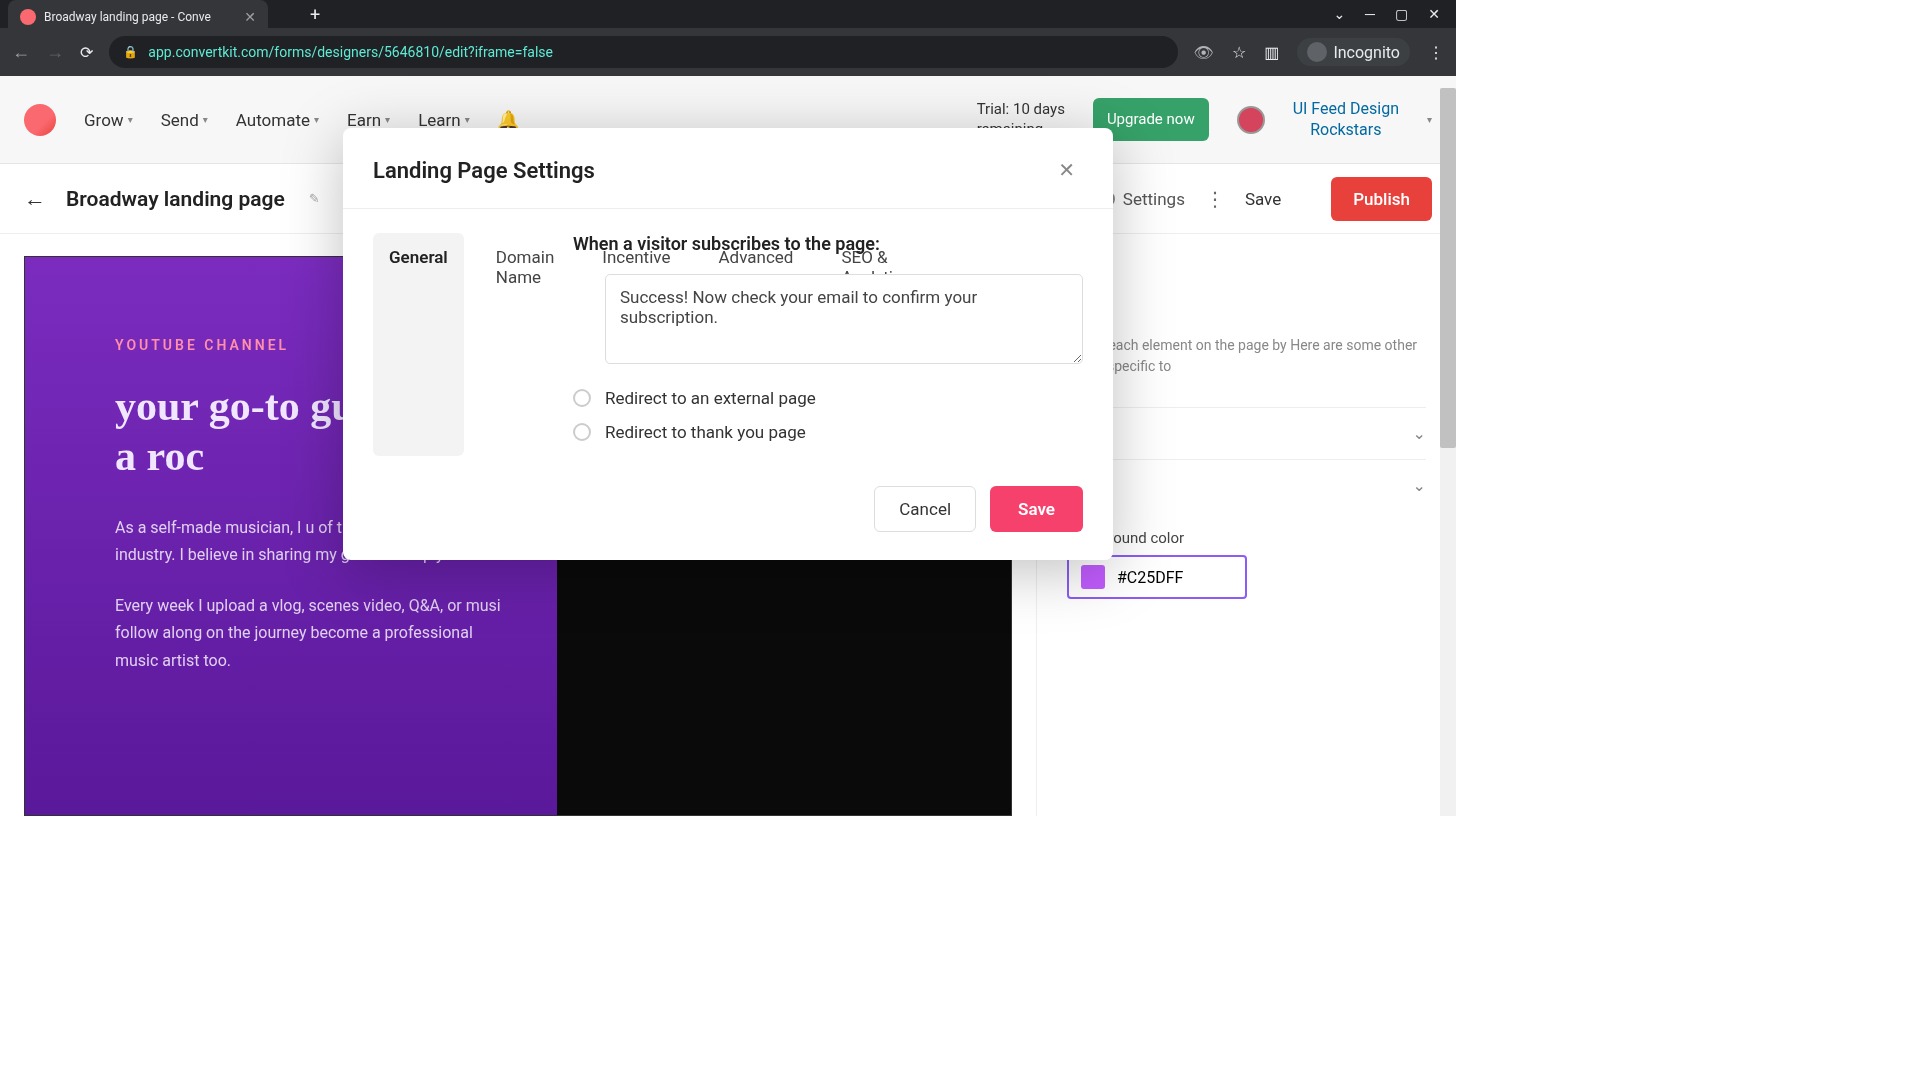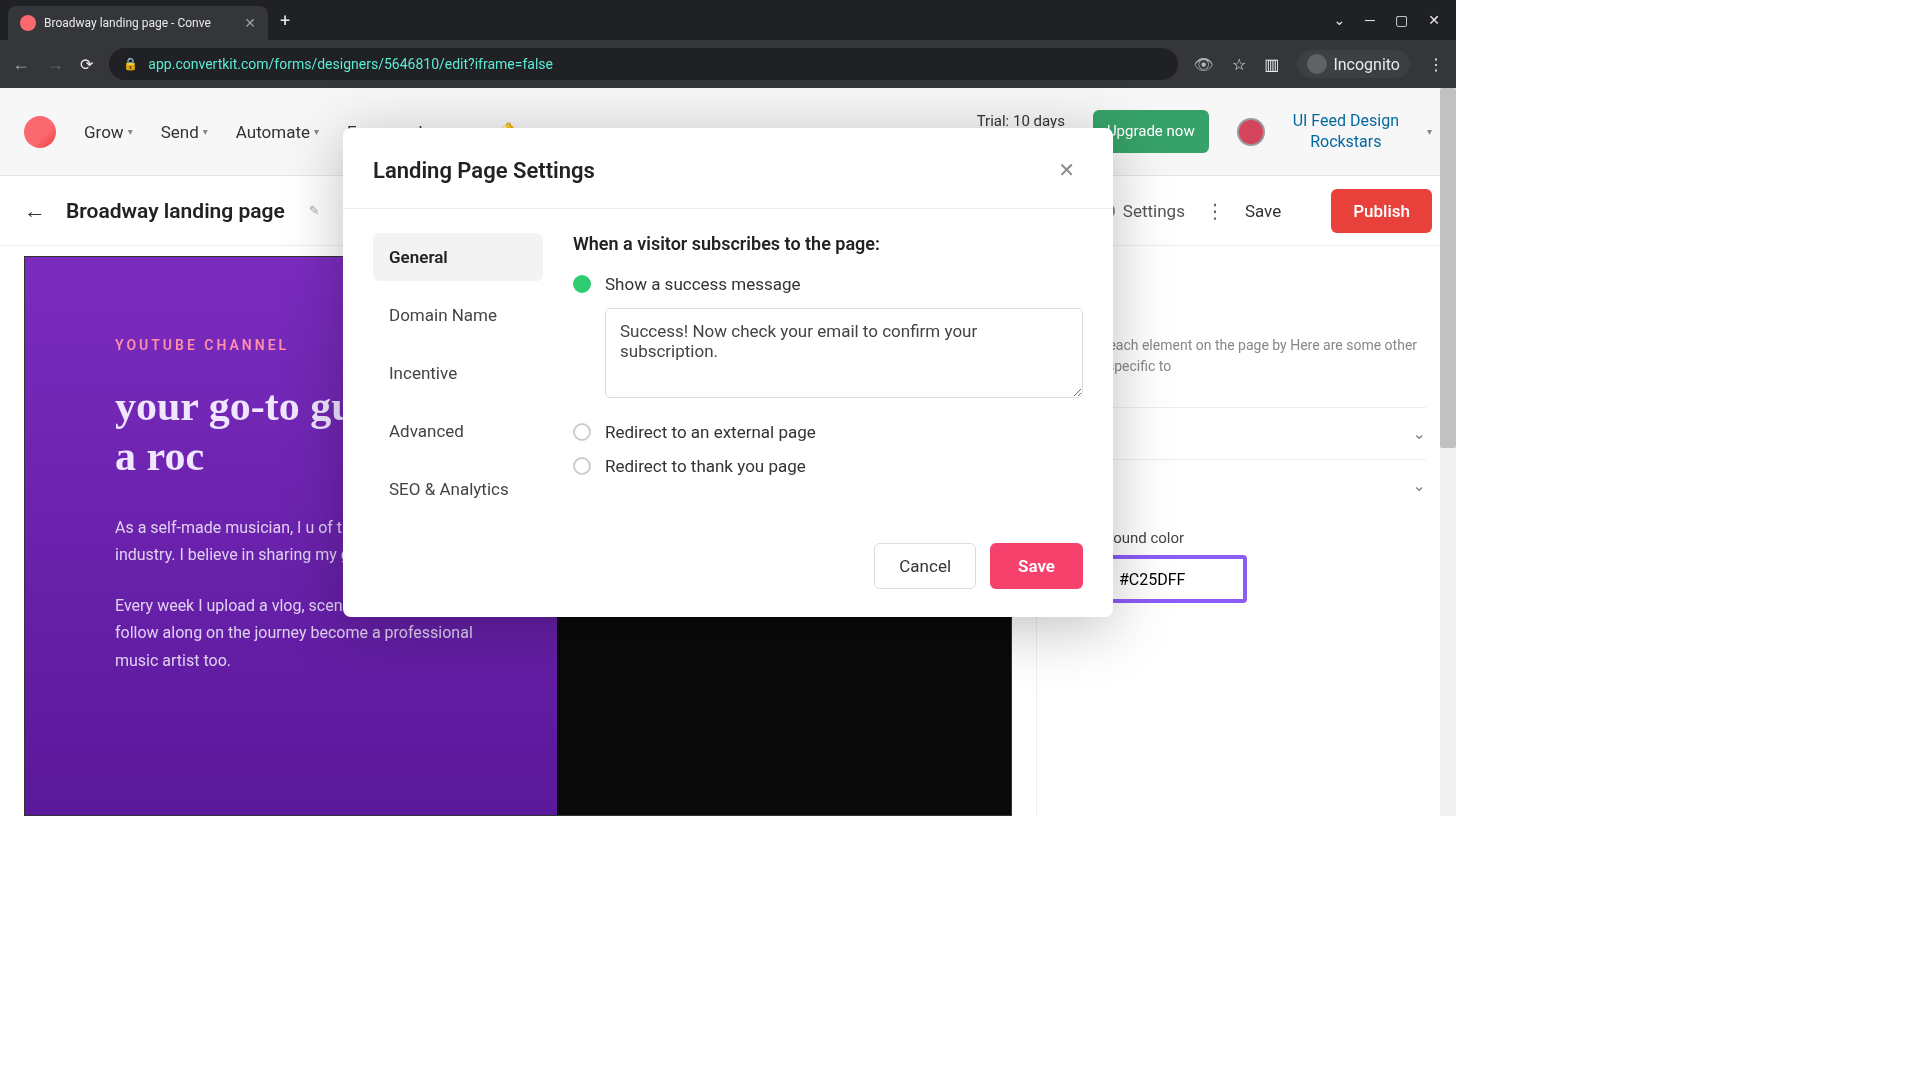--- a/index.html
+++ b/index.html
@@ -1,19 +1,19 @@
 <!DOCTYPE html>
 <html><head>
 <meta charset="utf-8">
 <style>
 * { margin: 0; padding: 0; box-sizing: border-box; font-family: -apple-system, BlinkMacSystemFont, "Segoe UI", Roboto, sans-serif; }
 body { background: #fff; width: 1456px; height: 816px; overflow: hidden; position: relative; }
 
 
-.browser-chrome { background: #202124; height: 40px; display: flex; align-items: center; }
+.browser-chrome { background: #202124; height: 28px; display: flex; align-items: center; gap: 30px; }
 .tab { background: #35363a; height: 34px; margin-top: 6px; margin-left: 8px; border-radius: 8px 8px 0 0; display: flex; align-items: center; padding: 0 12px; gap: 8px; width: 260px; }
 .tab-favicon { width: 16px; height: 16px; background: #fb6970; border-radius: 50%; }
 .tab-title { color: #e8eaed; font-size: 12px; flex: 1; white-space: nowrap; overflow: hidden; text-overflow: ellipsis; }
 .tab-close { color: #9aa0a6; font-size: 14px; cursor: pointer; }
 .new-tab { color: #e8eaed; margin-left: 12px; font-size: 18px; cursor: pointer; }
 .window-controls { margin-left: auto; display: flex; gap: 20px; padding-right: 16px; color: #e8eaed; }
 .window-controls span { cursor: pointer; font-size: 14px; }
 
 .addr-bar { background: #35363a; height: 48px; display: flex; align-items: center; padding: 0 12px; gap: 16px; }
 .nav-arrows { display: flex; gap: 16px; color: #9aa0a6; }
@@ -61,32 +61,32 @@
 .lp-body { margin-top: 32px; font-size: 16px; line-height: 1.7; color: #e0d0f0; }
 .lp-body p { margin-bottom: 24px; }
 .lp-right { flex: 1; background: #0a0a0a; }
 
 .side-panel { width: 420px; padding: 20px 30px; border-left: 1px solid #eee; }
 .side-title { font-size: 19px; color: #333; margin-bottom: 24px; }
 .side-label { font-size: 15px; color: #444; margin-bottom: 4px; }
 .side-help { font-size: 14px; color: #888; line-height: 1.5; margin-bottom: 30px; }
 .collapse-row { display: flex; align-items: center; justify-content: space-between; padding: 16px 0; border-top: 1px solid #eee; cursor: pointer; }
 .collapse-chev { color: #888; }
-.bg-color-row { display: flex; align-items: center; gap: 12px; border: 4px solid #8b5cf6; border-radius: 4px; padding: 8px 12px; width: 180px; margin-top: 8px; }
+.bg-color-row { display: flex; align-items: center; gap: 12px; border: 2px solid #8b5cf6; border-radius: 4px; padding: 8px 12px; width: 180px; margin-top: 8px; }
 .color-swatch { width: 24px; height: 24px; background: #C25DFF; border-radius: 3px; }
 
 
 .modal-backdrop { position: absolute; top: 88px; left: 0; right: 0; bottom: 0; display: flex; align-items: flex-start; justify-content: center; z-index: 100; }
 .modal { background: #fff; border-radius: 8px; box-shadow: 0 10px 60px rgba(0,0,0,0.25); width: 770px; margin-top: 40px; }
 .modal-header { display: flex; align-items: center; justify-content: space-between; padding: 26px 30px 22px; }
 .modal-title { font-size: 22px; font-weight: 600; color: #222; }
 .modal-close { font-size: 20px; color: #888; cursor: pointer; padding: 4px 8px; }
 .modal-divider { height: 1px; background: #eee; }
 .modal-body { display: flex; padding: 24px 30px 10px; gap: 30px; }
-.modal-tabs { width: 170px; display: flex; flex-direction: column; gap: 10px; }
+.modal-tabs { width: 170px; display: flex; gap: 16px; }
 .modal-tab { padding: 14px 16px; border-radius: 6px; font-size: 17px; color: #444; cursor: pointer; }
 .modal-tab.active { background: #f3f3f3; font-weight: 600; color: #222; }
 .modal-content { flex: 1; }
 .content-heading { font-size: 18px; font-weight: 600; color: #222; margin-bottom: 20px; }
 .radio-row { display: flex; align-items: center; gap: 14px; margin-bottom: 14px; }
 .radio-dot { width: 18px; height: 18px; border-radius: 50%; border: 2px solid #ccc; flex-shrink: 0; cursor: pointer; }
 .radio-dot.on { background: #2ecc71; border-color: #2ecc71; }
 .radio-label { font-size: 17px; color: #333; }
 .msg-textarea { width: 100%; min-height: 90px; border: 1px solid #ddd; border-radius: 5px; padding: 12px 14px; font-size: 17px; color: #444; resize: vertical; font-family: inherit; margin-bottom: 20px; margin-left: 32px; width: calc(100% - 32px); }
 .modal-footer { display: flex; justify-content: flex-end; gap: 14px; padding: 20px 30px 28px; }
@@ -249,24 +249,20 @@
     <div class="modal-body">
       <div class="modal-tabs">
         <div class="modal-tab active">General</div>
         <div class="modal-tab">Domain Name</div>
         <div class="modal-tab">Incentive</div>
         <div class="modal-tab">Advanced</div>
         <div class="modal-tab">SEO &amp; Analytics</div>
       </div>
       <div class="modal-content">
         <div class="content-heading">When a visitor subscribes to the page:</div>
-        <div class="radio-row">
-          <div class="radio-dot on"></div>
-          <div class="radio-label">Show a success message</div>
-        </div>
         <textarea class="msg-textarea" style="">Success! Now check your email to confirm your subscription.</textarea>
         <div class="radio-row">
           <div class="radio-dot"></div>
           <div class="radio-label">Redirect to an external page</div>
         </div>
         <div class="radio-row">
           <div class="radio-dot"></div>
           <div class="radio-label">Redirect to thank you page</div>
         </div>
       </div>

